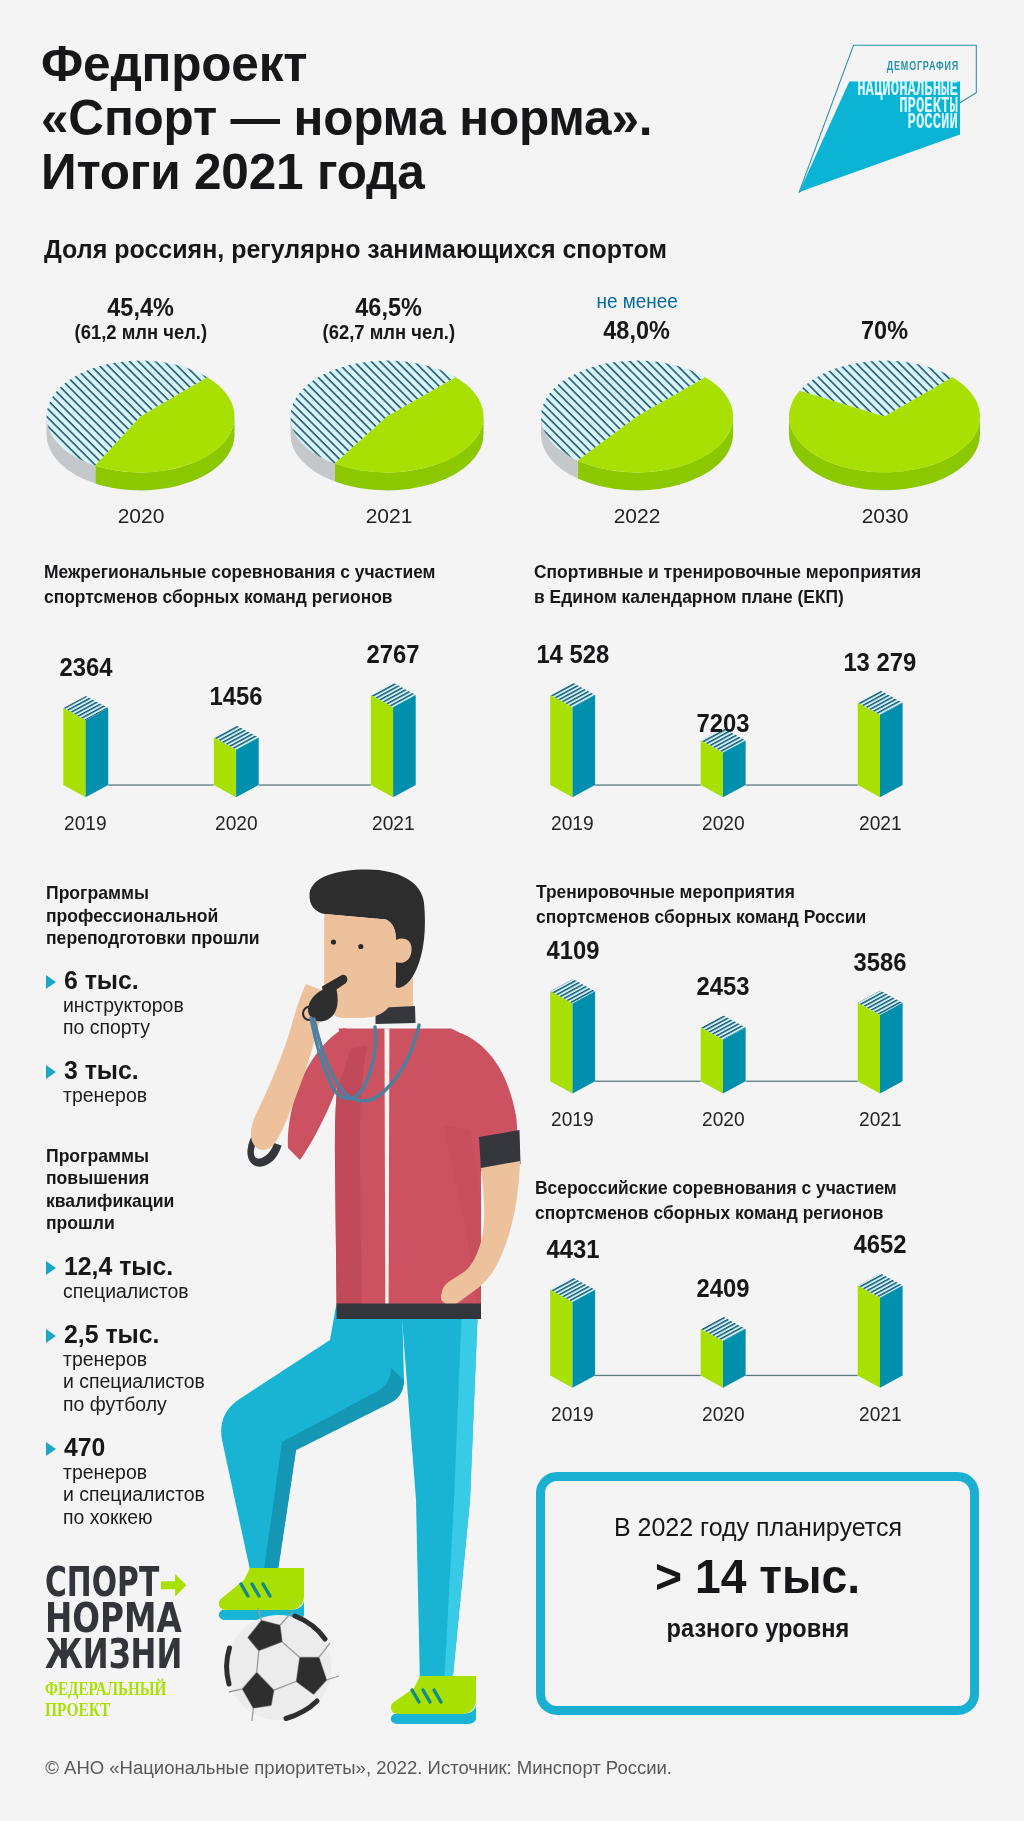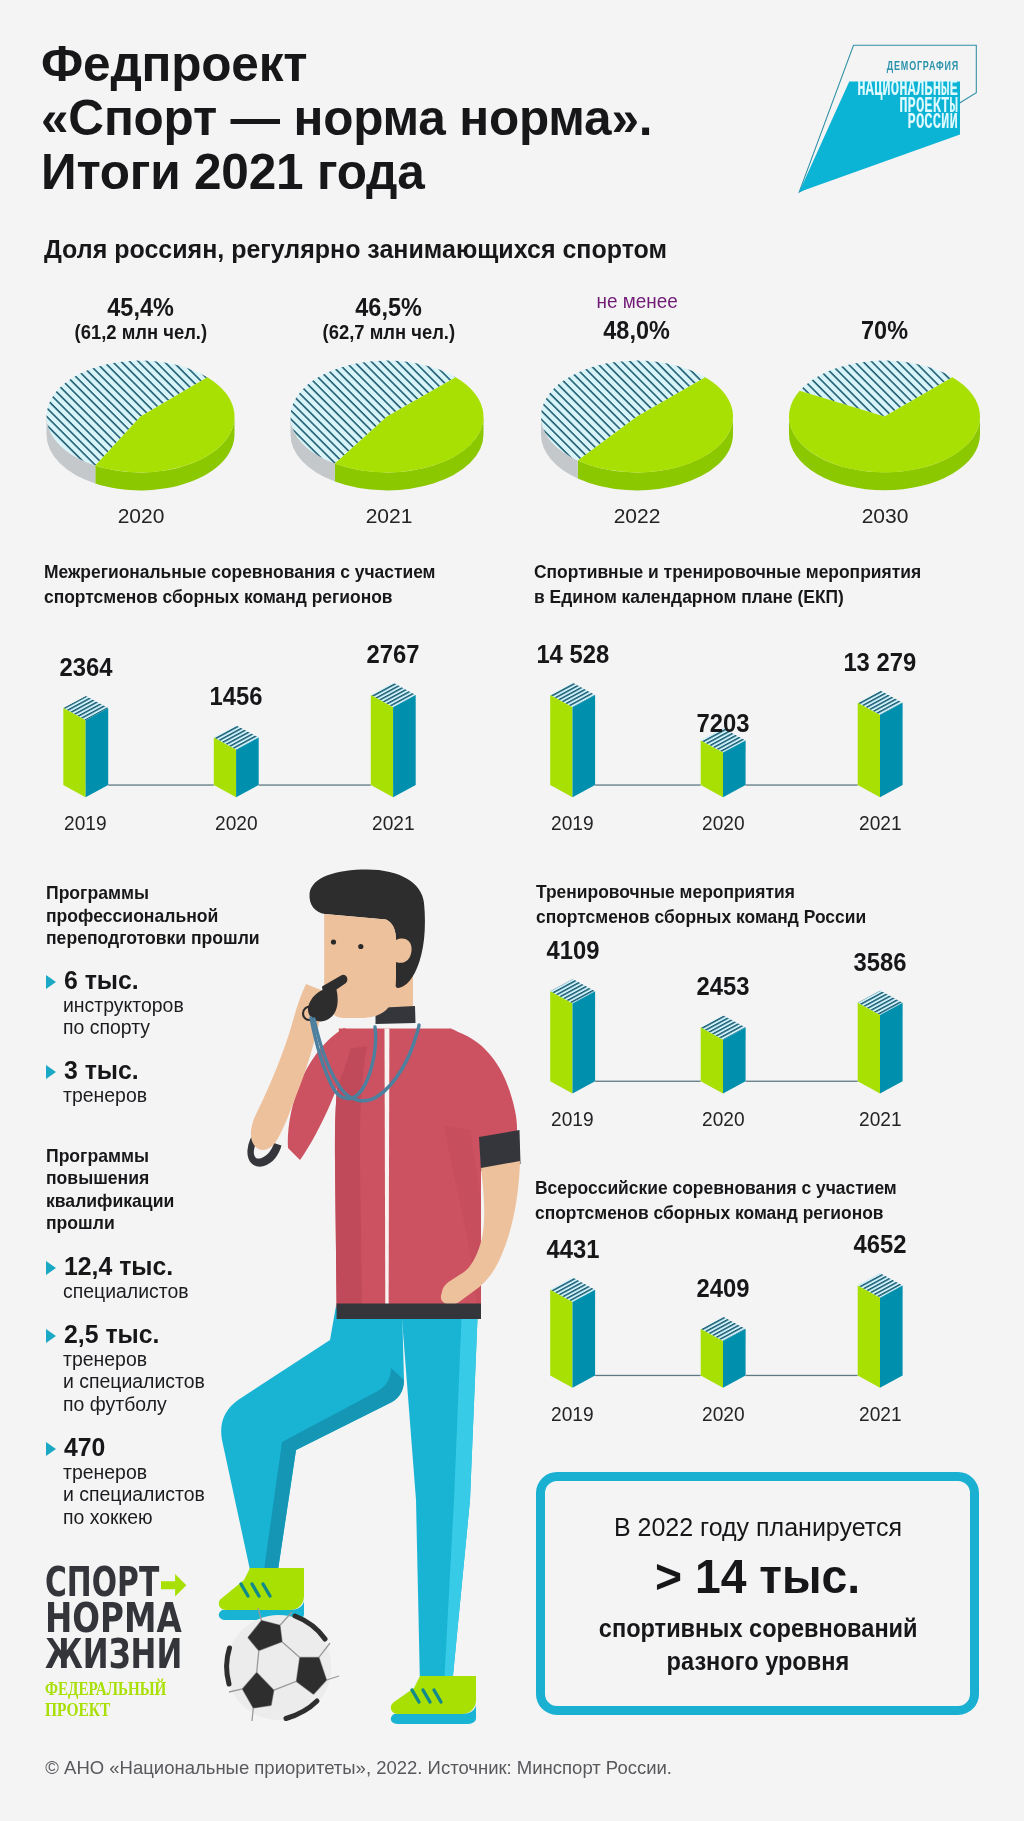--- a/index.html
+++ b/index.html
@@ -6,21 +6,21 @@
   body{width:1024px;height:1821px;background:#f4f4f4;font-family:"Liberation Sans",sans-serif;position:relative;overflow:hidden;
        -webkit-font-smoothing:antialiased;color:#17171a;}
   .abs{position:absolute;}
 
   
   #title{left:41px;top:37px;width:700px;font-size:49.5px;font-weight:bold;line-height:54.2px;letter-spacing:-0.2px;color:#17171a;}
   #subtitle{left:44px;top:235px;font-size:25px;font-weight:bold;color:#17171a;letter-spacing:0px;}
 
   
   .pie-cell{position:absolute;top:274px;width:248px;}
-  .pie-pre{font-size:21px;text-align:center;color:#701a75;height:28px;line-height:22px;}
+  .pie-pre{font-size:21px;text-align:center;color:#0369a1;height:28px;line-height:22px;}
   .pie-pre span{display:inline-block;transform:scaleX(0.9);}
   .pie-pct{font-size:26.5px;font-weight:bold;text-align:center;line-height:25px;letter-spacing:0px;}
   .pie-pct span{display:inline-block;transform:scaleX(0.885);}
   .pie-sub{font-size:20.8px;font-weight:bold;text-align:center;line-height:23px;margin-top:0px;}
   .pie-sub span{display:inline-block;transform:scaleX(0.885);}
   .pie-year{font-size:21px;text-align:center;color:#232326;}
 
   
   .sec-title{position:absolute;font-size:18px;font-weight:bold;line-height:25.1px;color:#17171a;}
   .sec-title span{display:inline-block;transform:scaleX(0.968);transform-origin:0 50%;}
@@ -293,21 +293,20 @@
     <div><span>тренеров</span></div>
     <div><span>и специалистов</span></div>
     <div><span>по хоккею</span></div>
   </div>
 </div>
 
 <div id="callout">
   <div class="l1">В 2022 году планируется</div>
   <div class="l2"><span>&gt; 14 тыс.</span></div>
   <div class="l3">
-    <div><span>спортивных соревнований</span></div>
     <div><span>разного уровня</span></div>
   </div>
 </div>
 
 <div id="sportlogo">
   <div class="ln" style="top:-6.5px;"><span style="transform:scaleX(0.726)">СПОРТ</span></div>
   <div class="ln" style="top:29.5px;"><span style="transform:scaleX(0.796)">НОРМА</span></div>
   <div class="ln" style="top:65.5px;"><span style="transform:scaleX(0.753)">ЖИЗНИ</span></div>
   <div class="sub" style="top:110.5px;"><span style="transform:scaleX(0.775)">ФЕДЕРАЛЬНЫЙ</span></div>
   <div class="sub" style="top:131.8px;"><span style="transform:scaleX(0.793)">ПРОЕКТ</span></div>

